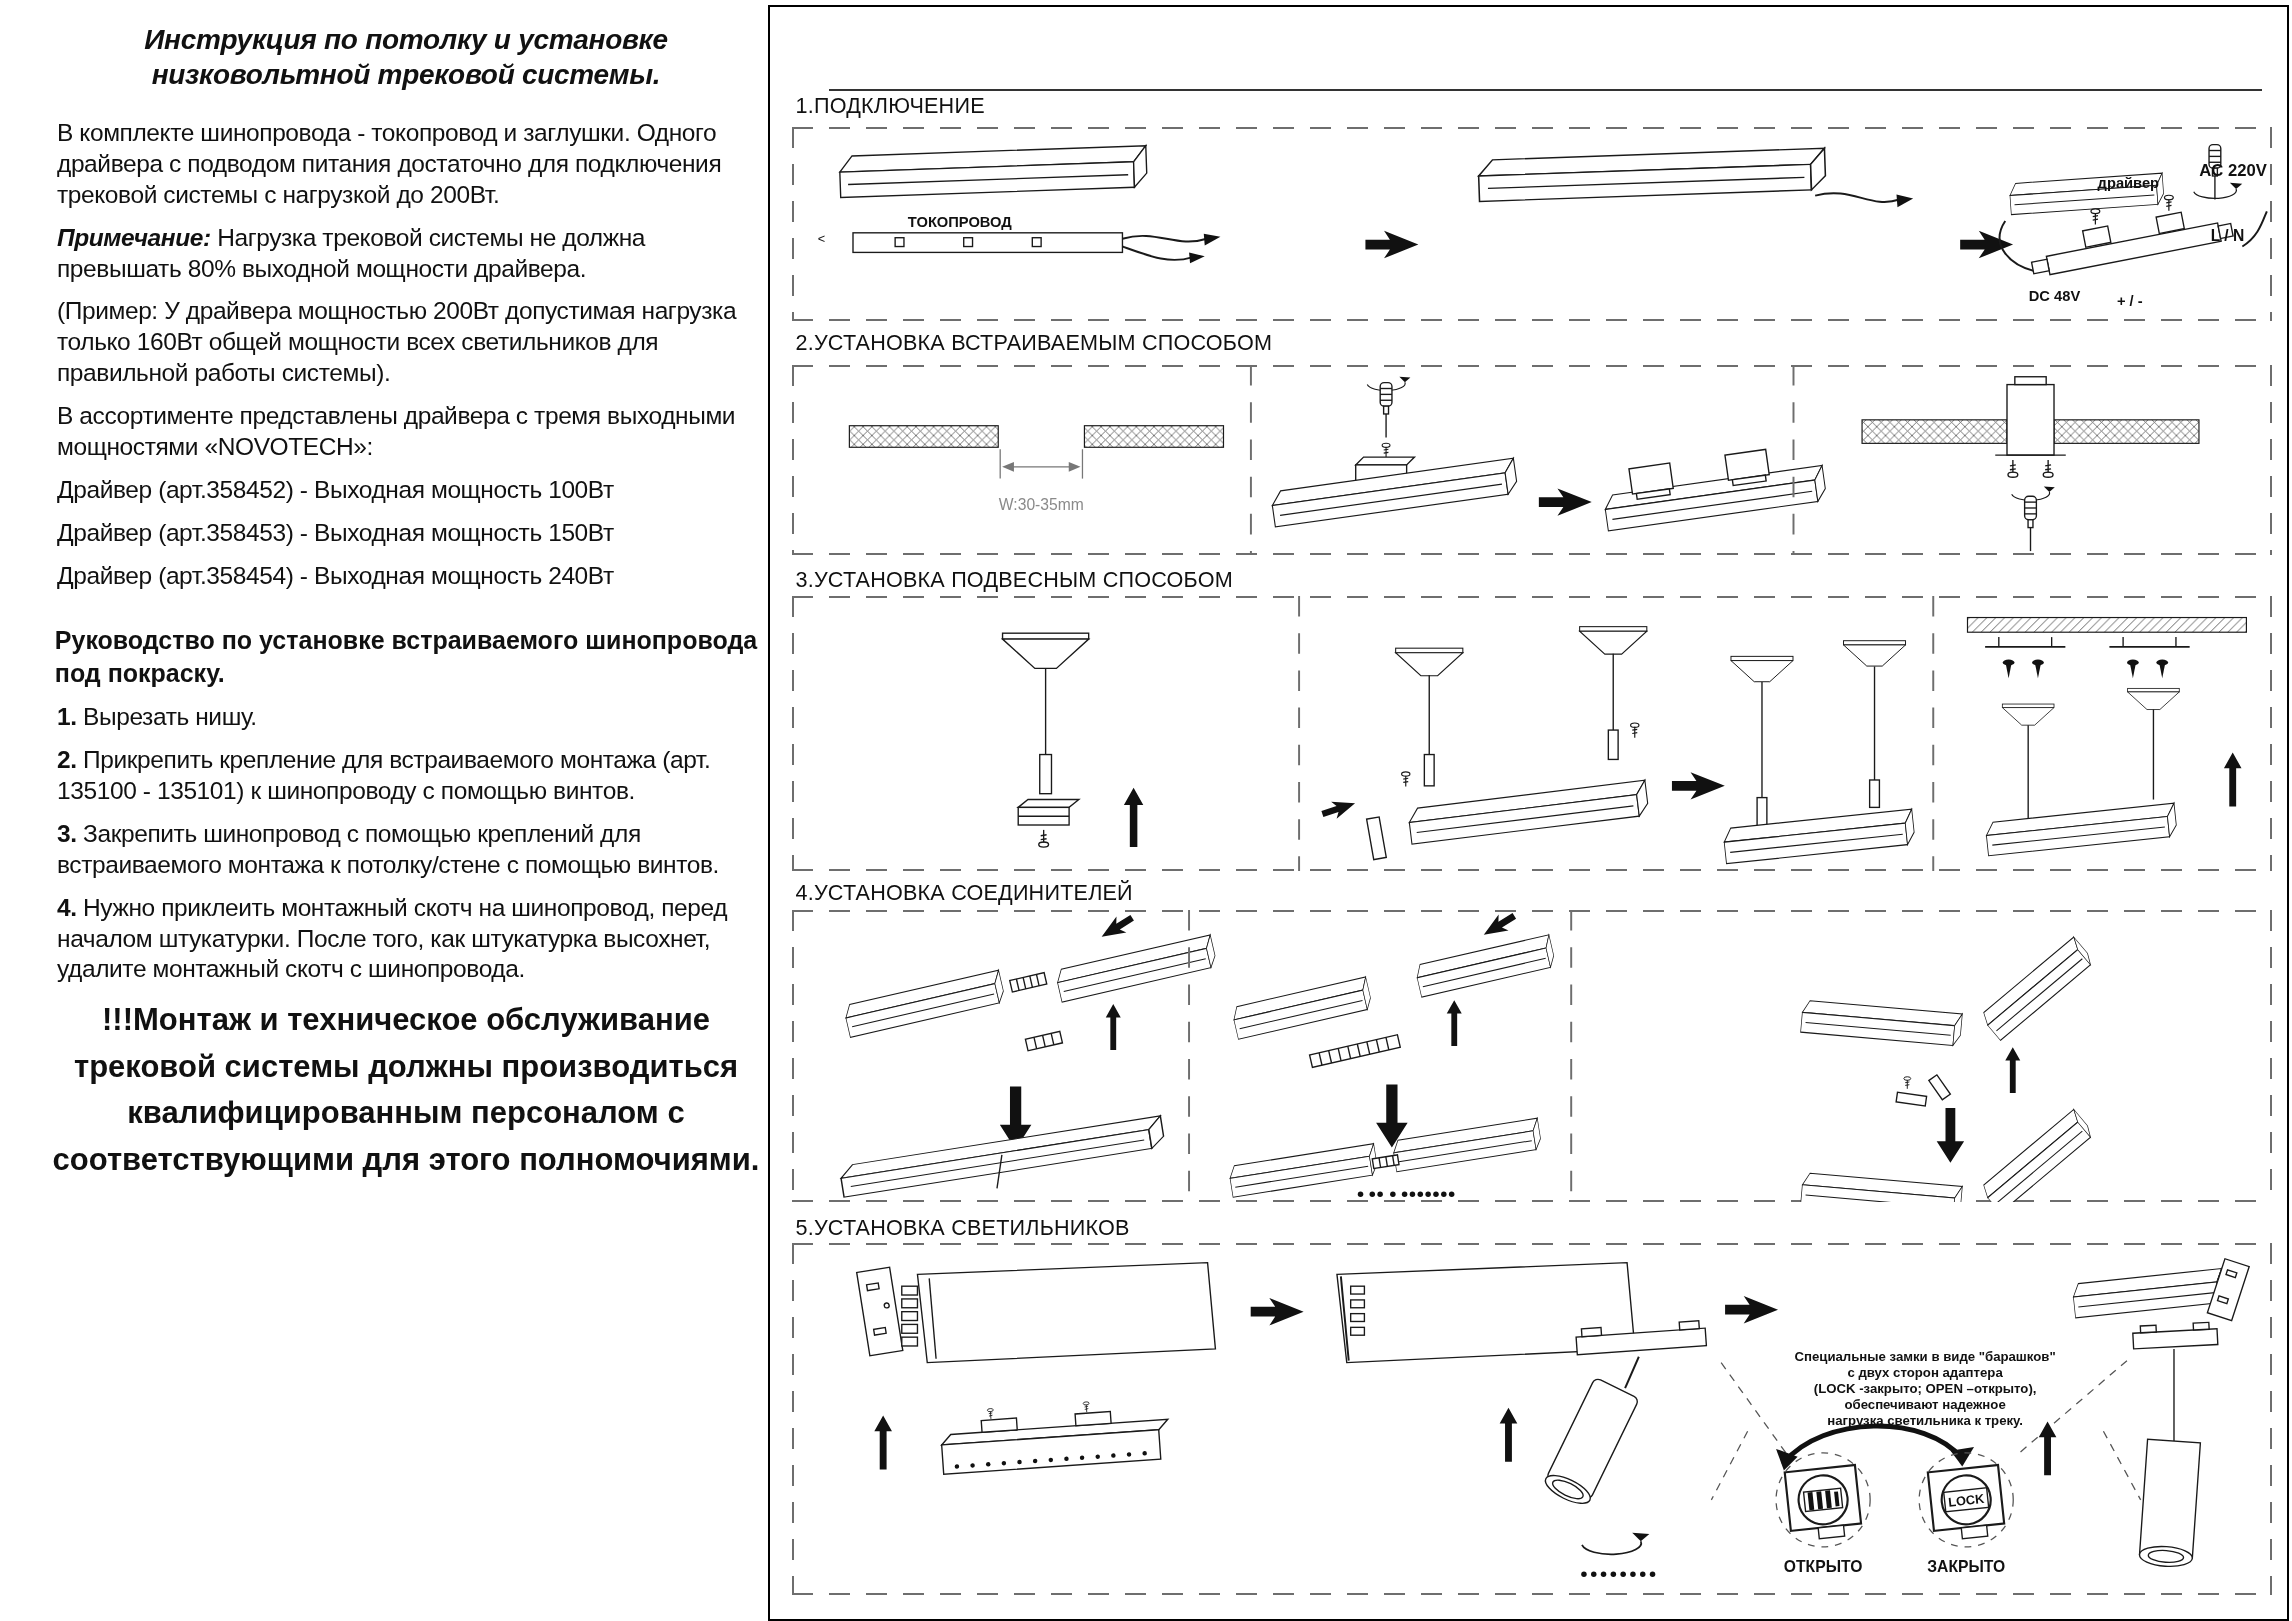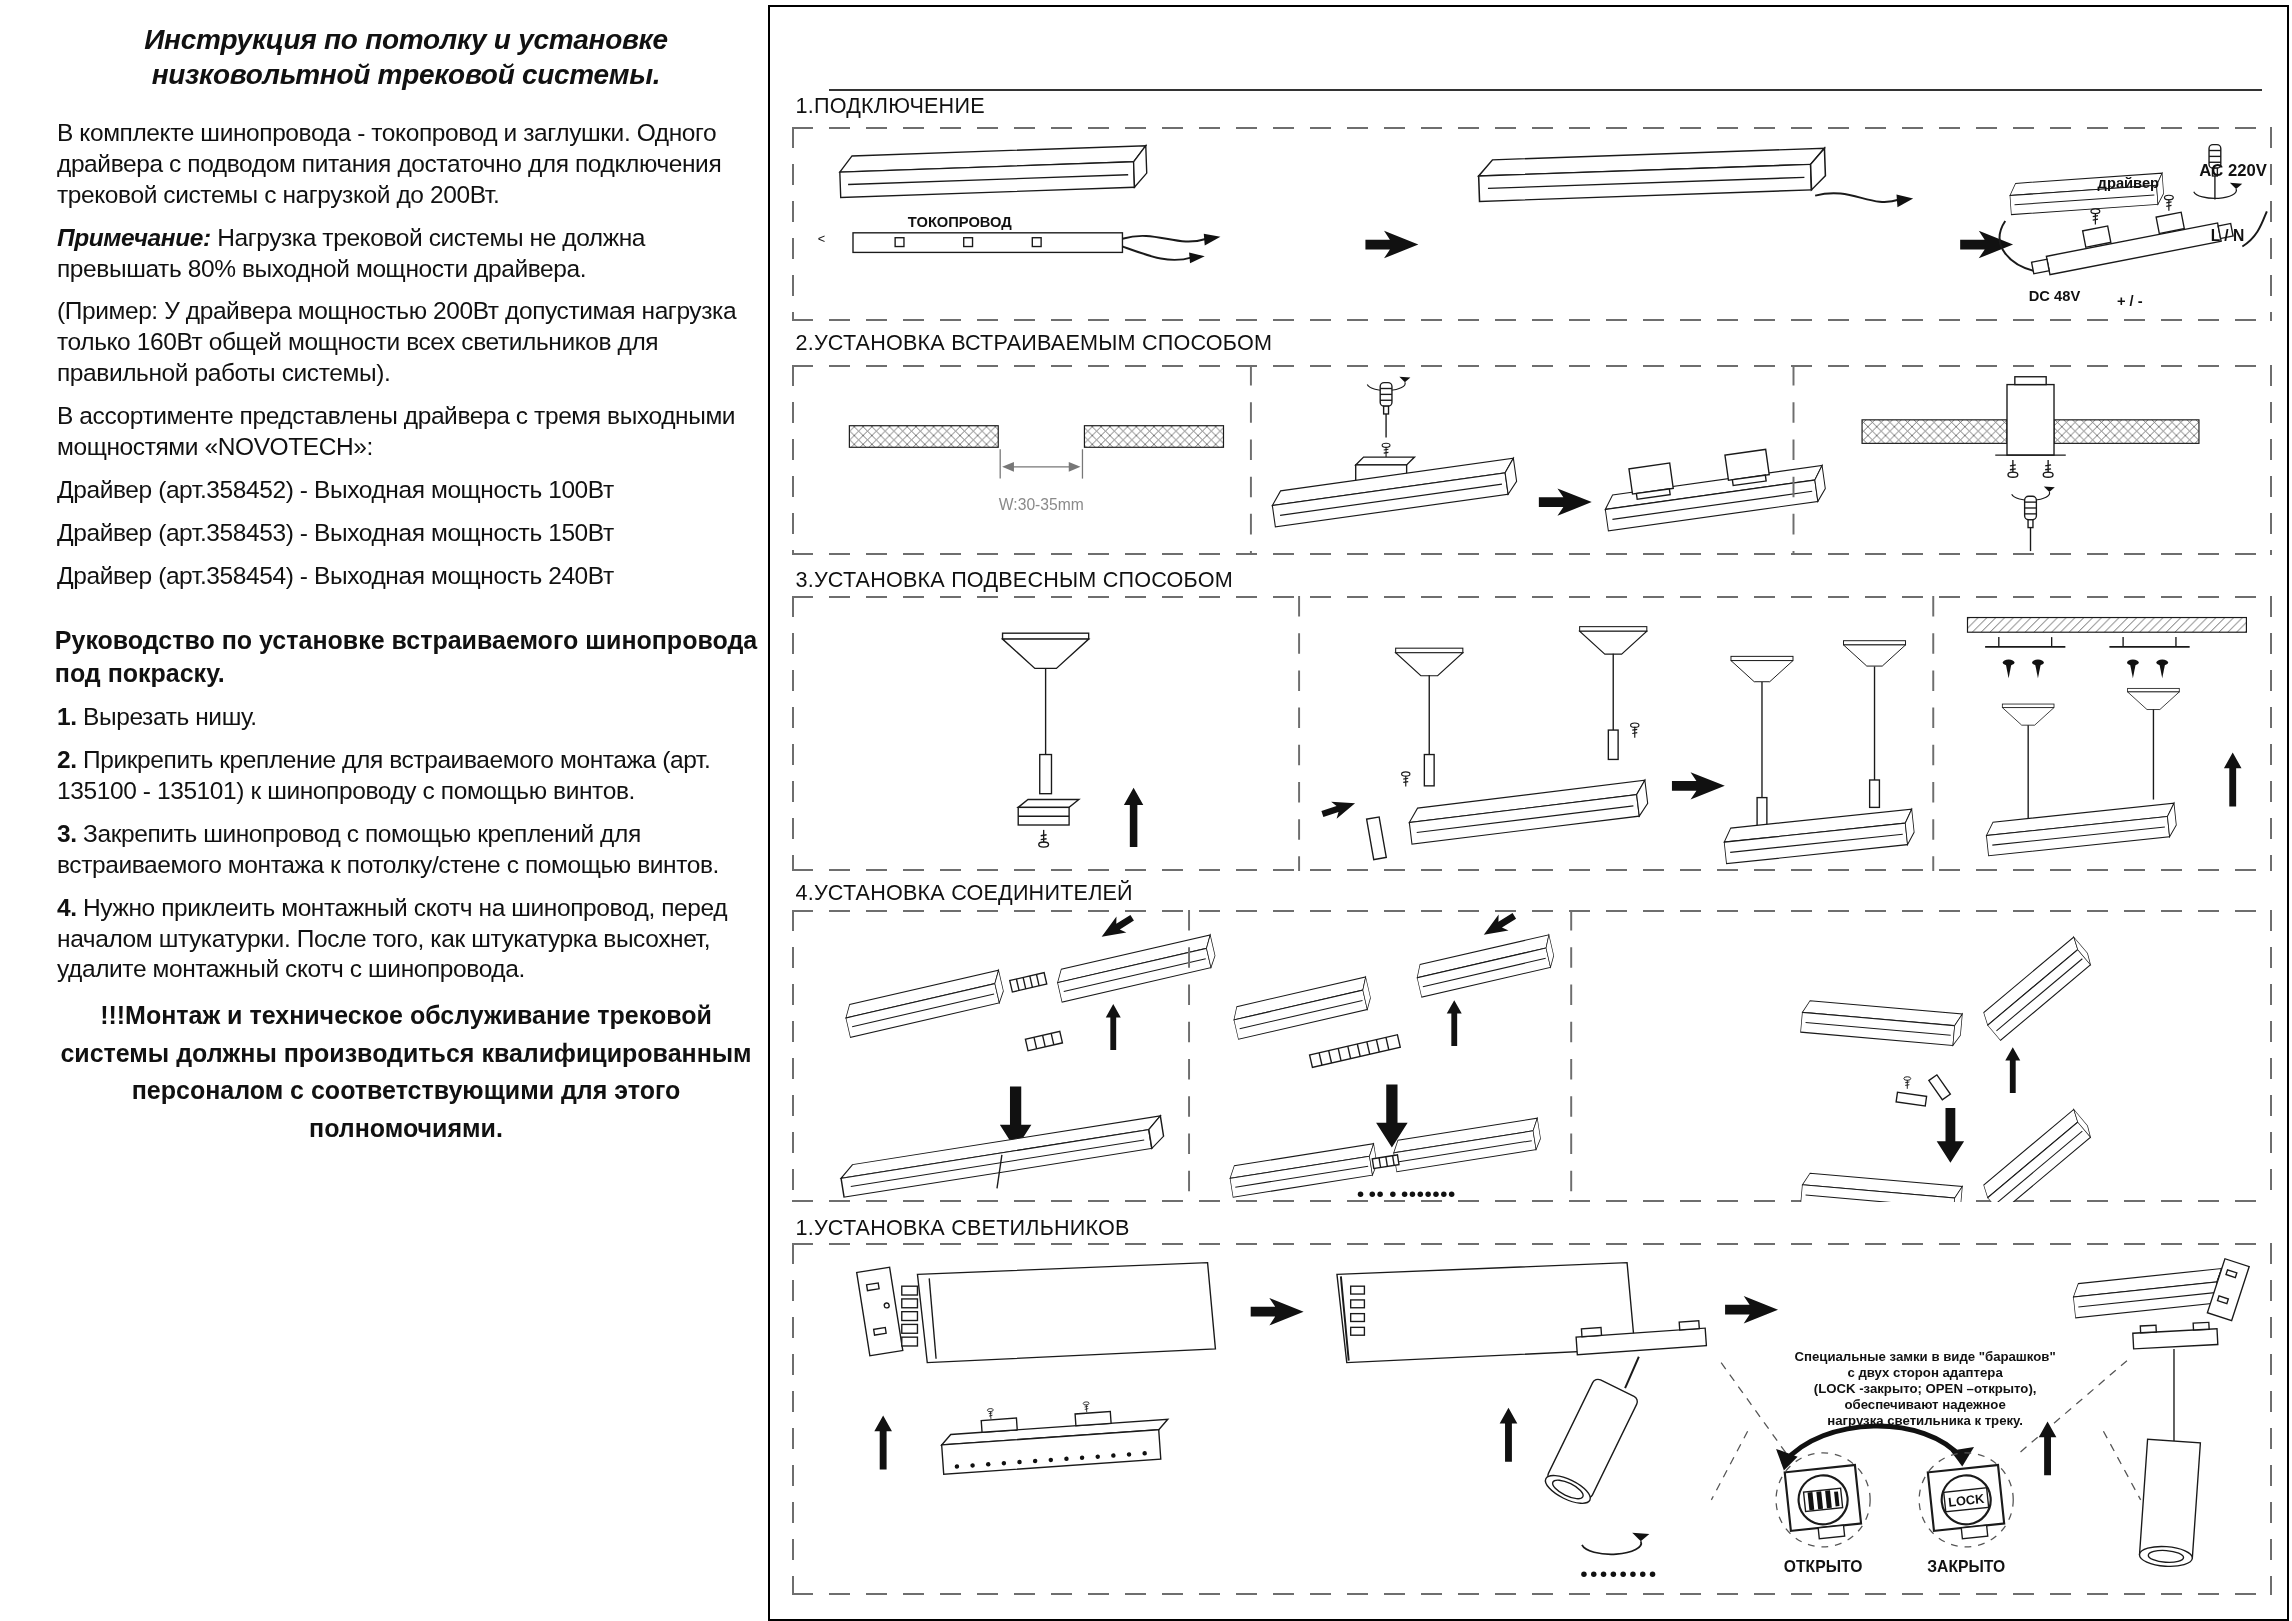--- a/index.html
+++ b/index.html
@@ -5,21 +5,21 @@
   html,body{margin:0;padding:0;background:#fff;}
   .page{position:relative;width:2293px;height:1621px;background:#fff;overflow:hidden;
         font-family:"Liberation Sans",sans-serif;color:#111;}
   
   .leftcol{position:absolute;left:45px;top:21.6px;width:722px;}
   .doc-title{font-size:28px;font-weight:bold;font-style:italic;text-align:center;
              margin:0 0 25.5px 0;line-height:1.27;letter-spacing:-0.3px;}
   .body{font-size:24.5px;line-height:1.26;margin:12px;letter-spacing:-0.4px;}
   .bi{font-weight:bold;font-style:italic;}
   .mid-head{font-size:25px;font-weight:bold;text-align:left;margin:33px 9.8px 5.9px;line-height:1.32;}
-  .warn{font-size:25px;font-weight:bold;text-align:center;margin:7.8px 0 0 0;line-height:1.5;}
+  .warn{font-size:31px;font-weight:bold;text-align:center;margin:7.8px 0 0 0;line-height:1.5;}
   
   .rpanel{position:absolute;left:768px;top:4.9px;width:1517px;height:1612px;
           border:2.5px solid #000;background:#fff;}
   .topline{position:absolute;left:59px;top:82px;width:1433px;height:2px;background:#333;}
   .sec-title{position:absolute;left:25.5px;font-size:21.6px;color:#111;letter-spacing:0.2px;white-space:nowrap;text-align:right;}
   .dashedbox{position:absolute;left:21.6px;width:1480px;
     background:
       repeating-linear-gradient(90deg,#6e6e6e 0 20.6px,transparent 20.6px 37px) left top/100% 2px no-repeat,
       repeating-linear-gradient(90deg,#6e6e6e 0 20.6px,transparent 20.6px 37px) left bottom/100% 2px no-repeat,
       repeating-linear-gradient(180deg,#6e6e6e 0 20.6px,transparent 20.6px 37px) left top/2px 100% no-repeat,
@@ -369,21 +369,21 @@
             <use href="#screw" transform="translate(10,-14) scale(0.7)"></use>
           </g>
           <use href="#arrUp" transform="translate(1238,140) scale(0.85)"></use>
           <use href="#arrDn" transform="translate(1182,202) scale(1.0)"></use>
           <use href="#bar" transform="translate(1032,268) rotate(5) scale(0.52,0.78)"></use>
           <use href="#bar" transform="translate(1212,284) rotate(-40) scale(0.40,0.78)"></use>
         </g>
       </svg>
     </div>
 
-    <div class="sec-title" style="top:1208px">1.УСТАНОВКА СВЕТИЛЬНИКОВ</div>
+    <div class="sec-title" style="top:1208px">5.УСТАНОВКА СВЕТИЛЬНИКОВ</div>
     <div class="dashedbox" style="top:1236px;height:352px">
       <div class="locknote">
         <div>Специальные замки в виде "барашков"</div>
         <div>с двух сторон адаптера</div>
         <div>(LOCK -закрыто; OPEN –открыто),</div>
         <div>обеспечивают надежное</div>
         <div>нагрузка светильника к треку.</div>
       </div>
       <svg viewBox="0 0 1510 359">
         <g>

